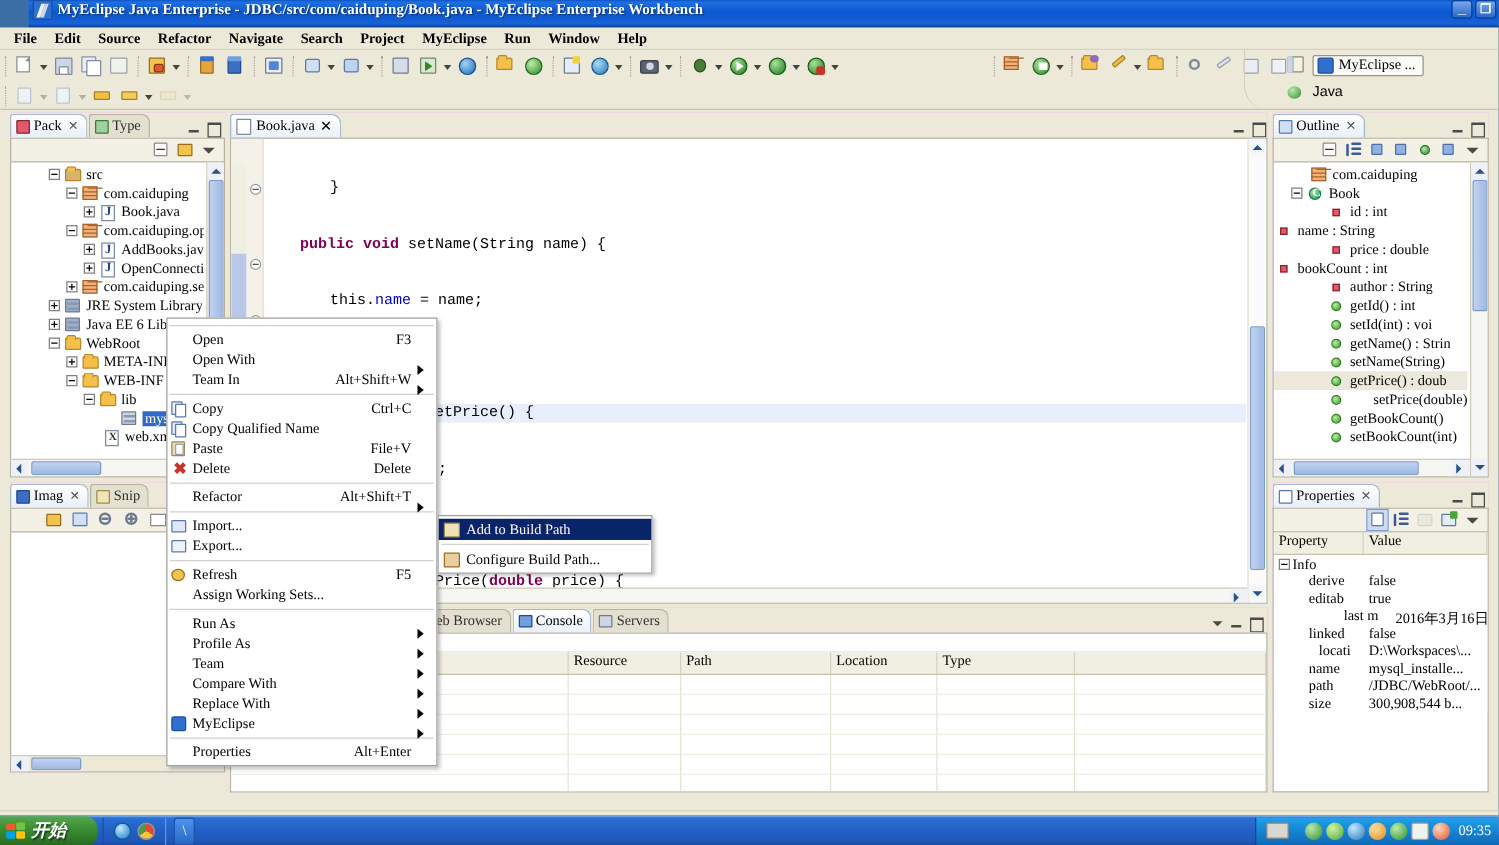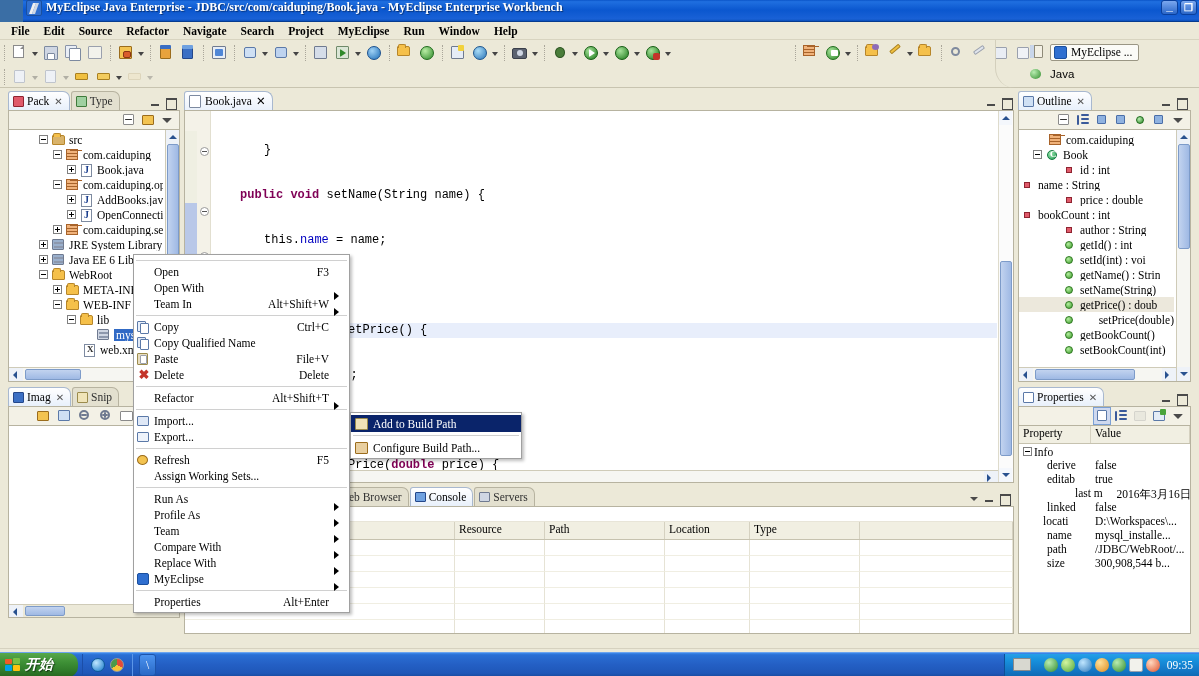--- a/index.html
+++ b/index.html
@@ -1034,21 +1034,21 @@
             </div>
           <div class="tbl-row" style="height:14px;padding-left:28px;">
               <div style="width:72px;padding-left:28px;border:none;">last m</div>
               <div style="flex:1 1 auto;border:none;">2016年3月16日...</div>
             </div>
           <div class="tbl-row" style="height:14px;">
               <div style="width:72px;padding-left:28px;border:none;">linked</div>
               <div style="flex:1 1 auto;border:none;">false</div>
             </div>
           <div class="tbl-row" style="height:14px;">
-              <div style="width:72px;padding-left:24px;border:none;font-family:Liberation Serif, serif;">locati</div>
+              <div style="width:72px;padding-left:36px;border:none;font-family:Liberation Serif, serif;">locati</div>
               <div style="flex:1 1 auto;border:none;">D:\Workspaces\...</div>
             </div>
           <div class="tbl-row" style="height:14px;">
               <div style="width:72px;padding-left:28px;border:none;">name</div>
               <div style="flex:1 1 auto;border:none;">mysql_installe...</div>
             </div>
           <div class="tbl-row" style="height:14px;">
               <div style="width:72px;padding-left:28px;border:none;">path</div>
               <div style="flex:1 1 auto;border:none;">/JDBC/WebRoot/...</div>
             </div>

